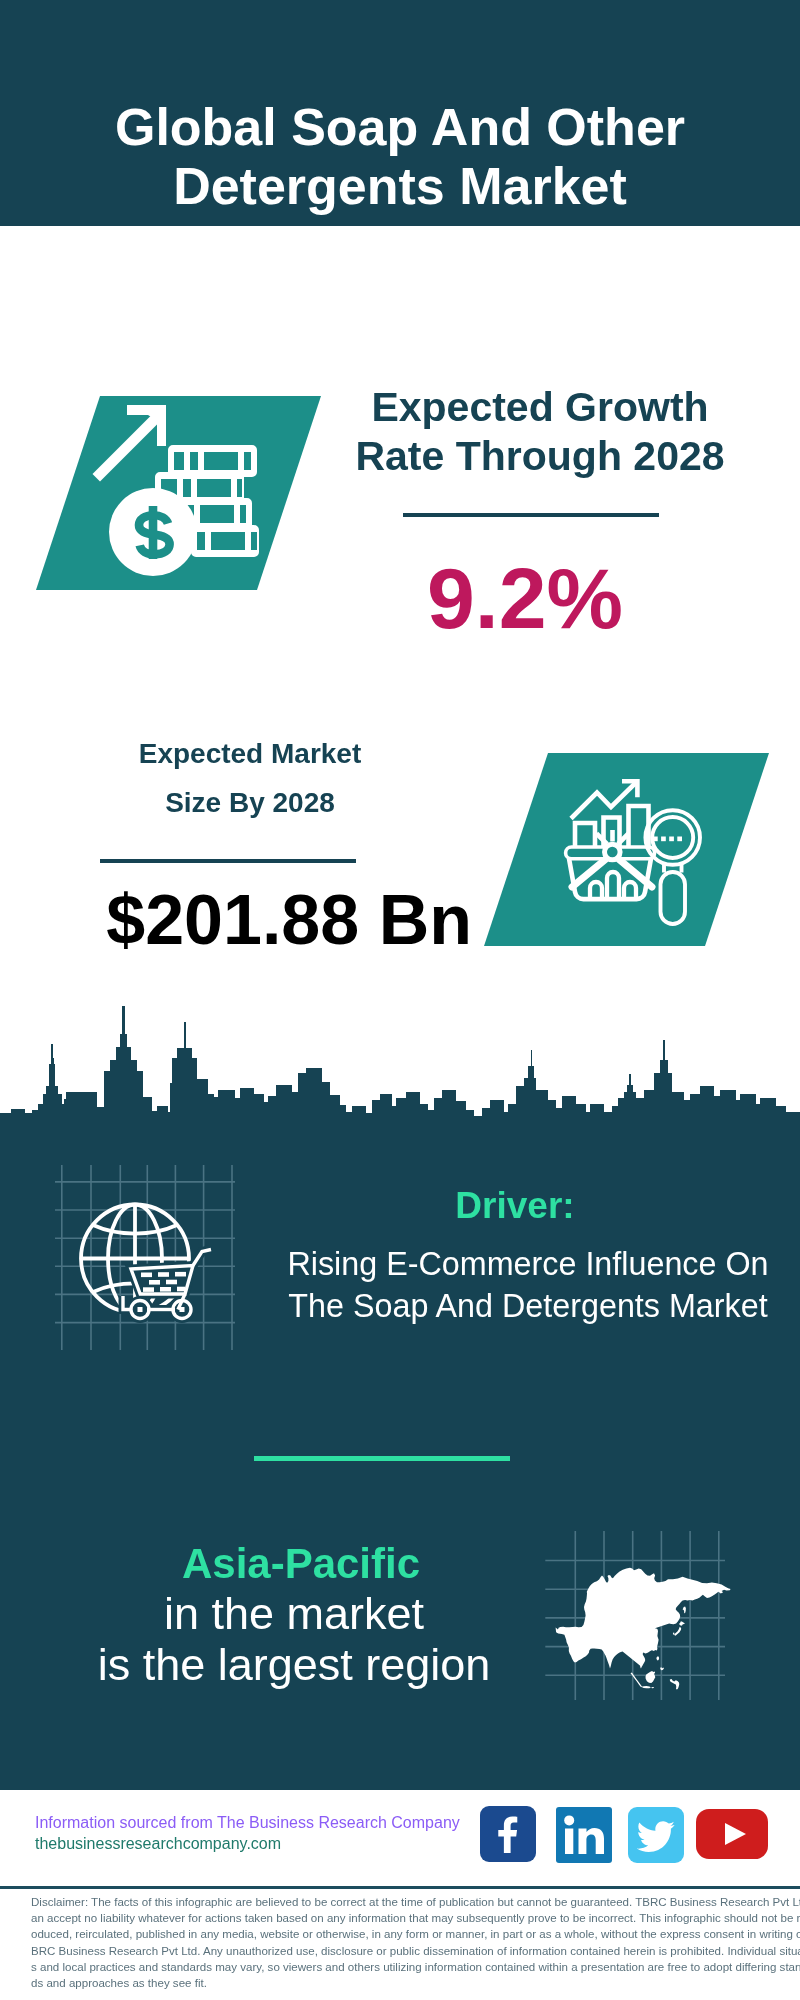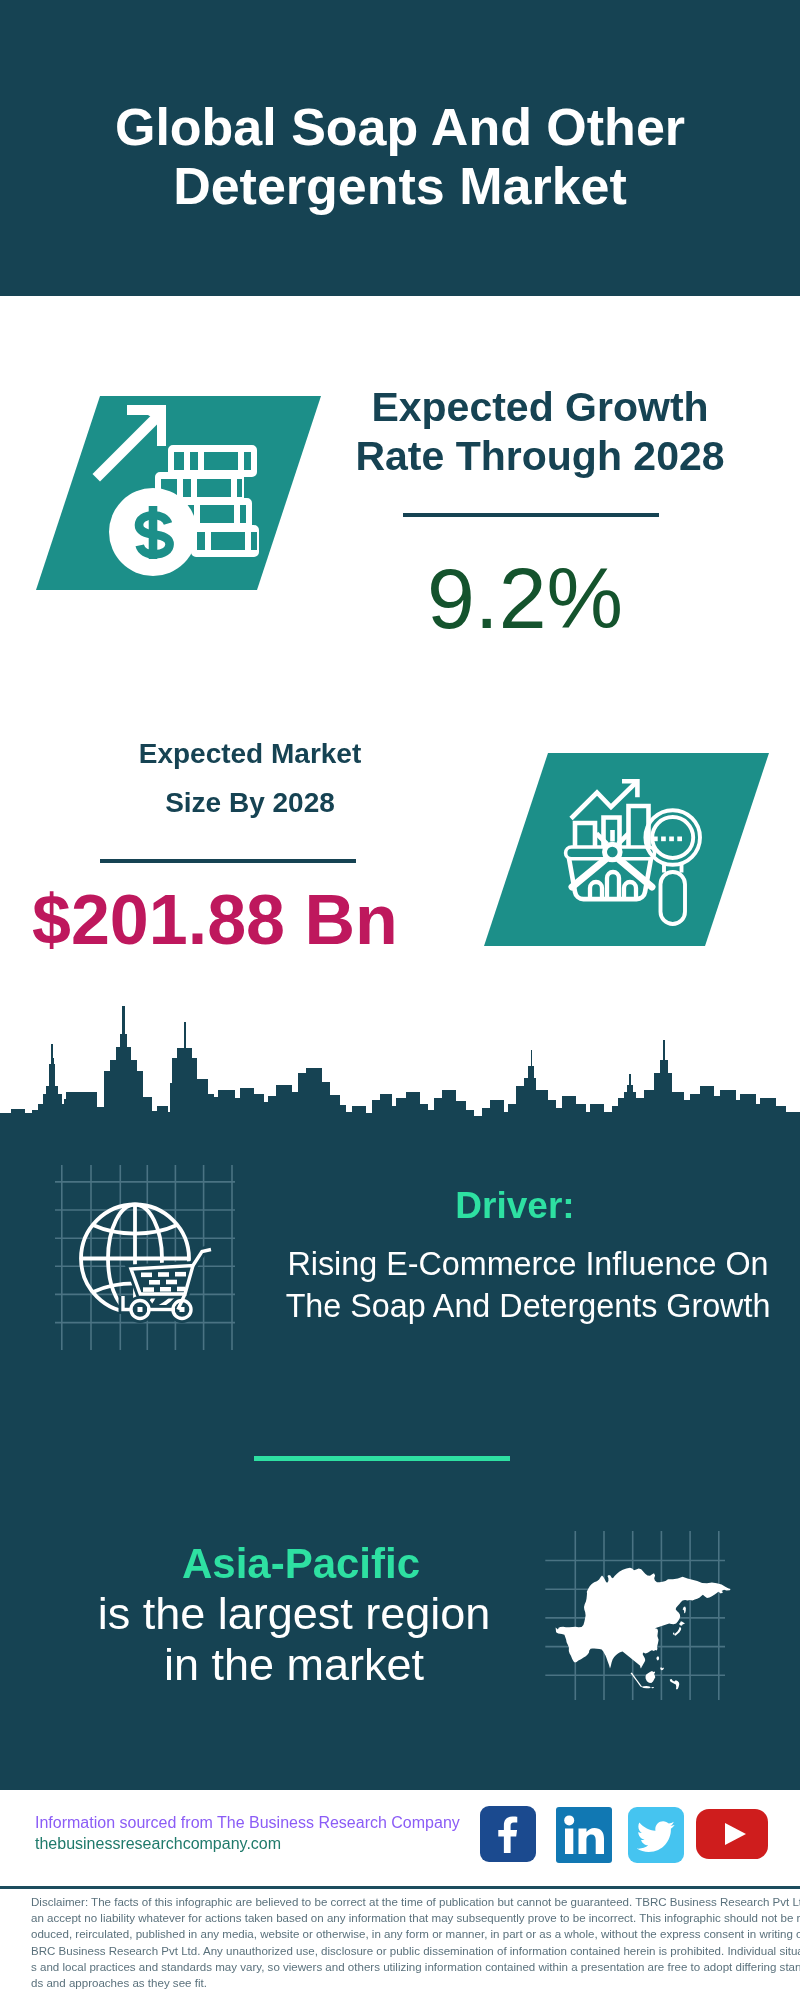--- a/index.html
+++ b/index.html
@@ -1,42 +1,42 @@
 <!DOCTYPE html>
 <html><head>
 <meta charset="utf-8">
 <style>
   html,body{margin:0;padding:0;}
   body{width:800px;height:2000px;background:#ffffff;
        font-family:"Liberation Sans",sans-serif;overflow:hidden;position:relative;}
   .page{position:absolute;left:0;top:0;width:800px;height:2000px;overflow:hidden;background:#fff;}
 
   
-  .header{position:absolute;left:0;top:0;width:800px;height:296px;background:#164353;}
+  .header{position:absolute;left:0;top:0;width:800px;height:226px;background:#164353;}
   .header-title{position:absolute;left:0;top:98px;width:800px;text-align:center;
       color:#ffffff;font-size:52px;font-weight:bold;line-height:58.5px;letter-spacing:0;}
 
   
   .whiteband{position:absolute;left:0;top:314px;width:800px;height:700px;background:#fff;}
 
   
   .para{position:absolute;}
   .icon1{left:36px;top:396px;width:285px;height:194px;}
   .icon2{left:484px;top:753px;width:285px;height:193px;}
   .grw-label{position:absolute;left:320px;top:383px;width:440px;text-align:center;
      color:#164353;font-size:41px;font-weight:bold;line-height:49px;}
   .grw-rule{position:absolute;left:403px;top:513px;width:256px;height:4px;background:#164353;}
   .grw-value{position:absolute;left:305px;top:552px;width:440px;text-align:center;
-     color:#14532d;font-size:86px;font-weight:normal;line-height:92px;}
+     color:#be185d;font-size:86px;font-weight:bold;line-height:92px;}
 
   .sz-label{position:absolute;left:30px;top:729px;width:440px;text-align:center;
      color:#164353;font-size:28px;font-weight:bold;line-height:49px;}
   .sz-rule{position:absolute;left:100px;top:859px;width:256px;height:4px;background:#164353;}
-  .sz-value{position:absolute;left:32px;top:882px;width:440px;text-align:left;
-     color:#be185d;font-size:70px;font-weight:bold;line-height:76px;}
+  .sz-value{position:absolute;left:32px;top:882px;width:440px;text-align:right;
+     color:#000000;font-size:70px;font-weight:bold;line-height:76px;}
 
   
   .darkband{position:absolute;left:0;top:1122px;width:800px;height:668px;background:#164353;}
   .skyline{position:absolute;left:0;top:1000px;width:800px;height:160px;z-index:2;}
 
   .globe-icon{position:absolute;left:55px;top:1165px;width:180px;height:185px;z-index:3;}
   .driver-head{position:absolute;left:255px;top:1185px;width:520px;text-align:center;
      color:#2ee0a2;font-size:37px;font-weight:bold;line-height:42px;}
   .driver-text{position:absolute;left:263px;top:1243px;width:530px;text-align:center;
      color:#ffffff;font-size:32.3px;font-weight:normal;line-height:42px;}
@@ -314,21 +314,21 @@
       <rect x="111" y="114.7" width="11" height="4.6"></rect>
       <rect x="88" y="122.3" width="11" height="4.6"></rect>
       <rect x="105" y="122" width="11" height="4.6"></rect>
       <rect x="122" y="121.7" width="8" height="4.6"></rect>
     </g>
   </svg>
 
   <div class="driver-head">Driver:</div>
   <div class="driver-text">
     <div>Rising E-Commerce Influence On</div>
-    <div>The Soap And Detergents Growth</div>
+    <div>The Soap And Detergents Market</div>
   </div>
   <div class="mid-rule"></div>
 
   <svg class="asia-map" viewBox="0 0 210 200" width="210" height="200" xmlns="http://www.w3.org/2000/svg">
     <g stroke="#4a7383" stroke-width="1.6" fill="none">
       <path d="M30.3,15.9 V185 M59,15.9 V185 M87.7,15.9 V185 M116.4,15.9 V185 M145.1,15.9 V185 M173.8,15.9 V185"></path>
       <path d="M0.3,45.5 H180 M0.3,74.2 H180 M0.3,102.9 H180 M0.3,131.6 H180 M0.3,160.3 H180"></path>
     </g>
     <g fill="#ffffff" transform="translate(8,48)">
       <path d="M33.8,28.8 35.1,25.9 36.7,23.2 38.7,21.1 41.2,19.3 43.9,18.2 46.1,16.4 47.7,13.9 49.0,12.6 50.4,13.9 51.8,16.4 53.1,18.9 54.2,19.8 55.4,18.0 55.4,15.3 54.5,13.0 55.8,11.9 57.4,12.6 58.5,14.6 59.9,15.3 61.6,13.0 63.9,10.8 66.6,8.5 69.8,6.7 73.4,5.4 77.0,4.7 79.2,5.6 81.0,7.2 83.2,6.5 85.7,5.6 88.2,6.3 90.2,8.5 92.2,10.8 94.5,12.4 97.0,12.8 99.2,11.2 101.0,10.3 102.1,12.6 101.2,15.3 101.9,17.5 104.0,19.3 106.6,19.3 109.6,18.7 112.5,18.0 115.0,16.2 119.9,16.2 124.8,15.4 129.6,13.8 134.5,15.4 139.4,16.7 144.2,17.9 149.1,19.9 154.0,20.3 158.9,19.5 163.8,20.3 168.6,21.5 171.9,23.6 175.1,25.2 177.6,26.0 176.8,27.2 173.5,27.6 171.1,26.8 168.6,28.0 170.2,29.2 167.8,30.5 165.4,28.8 163.8,30.1 161.3,31.7 158.9,33.3 156.4,34.5 154.0,34.9 151.6,33.3 149.9,31.7 148.3,32.9 146.7,34.5 144.2,35.8 141.8,36.6 139.4,37.4 136.9,37.0 134.5,37.4 132.1,37.0 129.6,37.4 128.0,39.0 126.4,41.0 124.8,42.7 123.1,44.7 122.7,46.3 123.9,47.9 125.6,49.6 126.8,51.2 127.2,53.6 126.4,56.1 124.8,58.5 123.1,60.5 120.7,61.3 118.2,60.9 116.2,60.5 101.9,65.2 103.1,65.5 104.4,66.1 105.0,68.0 104.7,70.5 104.4,73.0 105.0,74.9 105.6,76.8 105.3,78.6 104.9,80.5 104.4,82.4 104.1,83.9 104.4,85.5 104.1,87.1 103.4,87.4 102.5,87.1 101.6,87.4 100.6,87.9 99.7,87.4 98.8,87.2 97.8,87.7 96.9,88.3 95.9,88.9 95.0,89.6 94.1,89.9 93.1,90.2 92.2,90.5 91.4,89.9 90.6,89.6 90.0,90.0 89.7,91.0 90.0,92.1 90.6,93.0 91.2,94.1 91.9,95.5 92.2,96.9 91.9,98.3 91.2,99.6 90.5,100.8 89.9,101.8 89.4,102.7 88.9,103.6 88.4,104.6 88.0,105.4 87.5,104.8 87.2,103.6 86.9,102.5 69.6,88.4 67.8,88.9 66.1,89.7 64.3,91.0 62.6,92.4 61.2,94.1 59.7,96.3 58.6,99.4 57.8,102.9 57.0,105.5 56.0,102.0 54.7,98.5 53.5,95.0 52.5,92.4 51.2,90.2 50.3,88.4 48.6,86.4 46.4,86.1 43.8,85.8 41.1,85.5 39.4,85.4 37.6,85.8 36.3,87.5 35.9,89.7 34.6,91.5 32.8,93.2 30.6,94.5 28.0,96.3 25.4,97.6 23.6,98.9 21.9,99.4 20.6,98.5 19.2,95.9 17.9,92.8 16.6,90.6 15.8,88.0 15.9,84.5 14.9,81.9 13.6,79.2 13.1,76.6 12.2,74.0 11.4,71.8 8.8,70.9 5.2,70.5 3.1,69.2 2.6,64.4 5.0,66.6 5.6,64.8 7.4,63.9 10.1,63.7 13.0,64.3 16.2,64.3 19.4,63.9 22.5,63.7 25.6,64.3 28.6,63.9 30.4,61.9 31.3,58.9 32.0,55.8 32.6,52.6 32.2,49.3 31.3,46.6 31.0,43.9 31.7,41.2 32.9,38.5 33.5,35.8 33.8,33.1 34.0,30.4 Z"></path>
@@ -342,22 +342,22 @@
       <path d="M77.5,110.2 78.9,109.6 81.1,112.8 83.4,115.9 85.7,119.1 87.8,121.9 89.0,123.6 88.1,124.3 86.2,121.9 83.8,118.6 81.3,115.2 79.0,112.1 Z"></path>
       <path d="M88.1,123.8 90.8,123.3 93.5,123.1 96.4,123.5 97.9,124.3 96.4,125.2 93.5,125.2 90.6,124.9 Z"></path>
       <path d="M93.0,111.8 95.0,110.2 97.4,108.8 99.1,108.1 100.2,108.9 101.6,108.4 102.1,109.6 101.1,110.9 101.8,112.4 102.3,114.2 101.2,116.3 100.0,118.6 98.3,120.0 96.0,119.8 93.9,118.2 92.7,115.8 92.5,113.7 Z"></path>
       <path d="M116.8,116.5 118.6,115.9 119.5,117.5 121.2,118.4 122.8,117.3 124.5,117.9 125.8,119.3 126.3,121.0 125.8,123.3 125.0,125.4 124.0,126.4 123.0,125.9 123.3,123.8 122.8,121.5 121.2,120.8 119.5,119.8 118.0,118.9 117.0,117.9 Z"></path>
       <path d="M98.5,124.3 100.2,124.0 101.2,124.7 99.7,125.2 98.5,125.0 Z"></path>
     </g>
   </svg>
 
   <div class="reg-name">Asia-Pacific</div>
   <div class="reg-rest">
+    <div>in the market</div>
     <div>is the largest region</div>
-    <div>in the market</div>
   </div>
 
   <div class="footer"></div>
   <div class="f-src">Information sourced from The Business Research Company</div>
   <div class="f-site">thebusinessresearchcompany.com</div>
 
   <div class="social">
     <a class="soc fb">
       <svg viewBox="0 0 56 56" width="56" height="56" xmlns="http://www.w3.org/2000/svg">
         <rect width="56" height="56" rx="9" fill="#1b4a8f"></rect>

